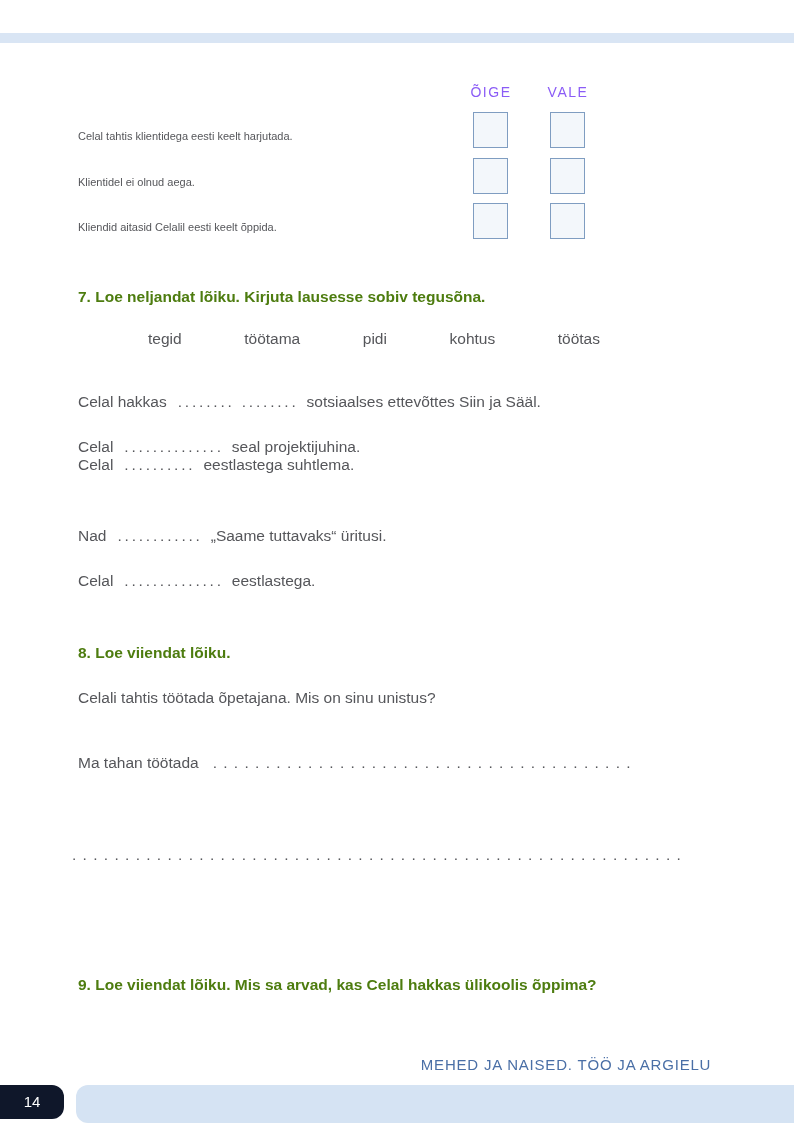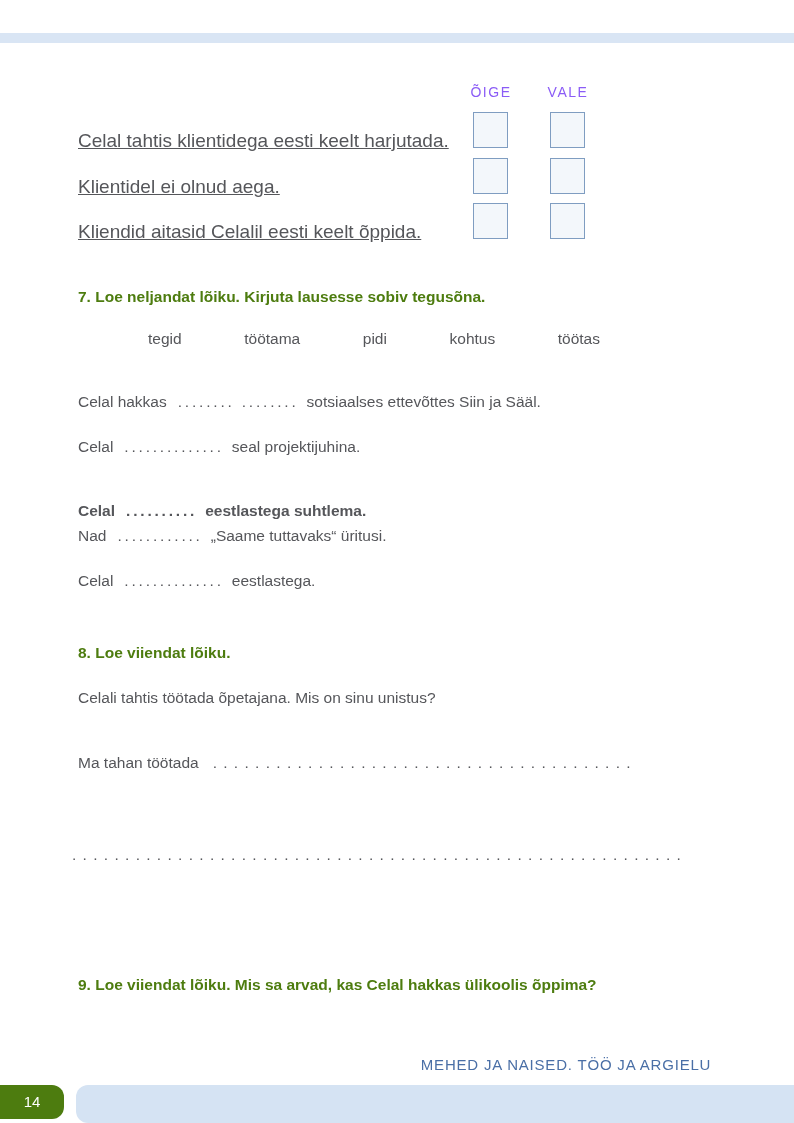--- a/index.html
+++ b/index.html
@@ -5,35 +5,35 @@
   html,body { margin:0; padding:0; background:#ffffff; }
   .page {
     position:relative; width:794px; height:1123px; background:#ffffff;
     font-family:"Liberation Sans", sans-serif; color:#55565a; overflow:hidden;
   }
   .abs { position:absolute; }
   .top-bar { top:33px; left:0; width:794px; height:10px; background:#d9e5f4; }
 
   .tf-header { top:84px; width:58px; text-align:center; font-size:14px;
     letter-spacing:1.5px; color:#8b5cf6; }
-  .stmt { left:78px; font-size:19px; white-space:nowrap;text-decoration:underline; }
+  .stmt { left:78px; font-size:11px; white-space:nowrap; }
   .checkbox { width:33px; height:34px; background:#f3f7fb; border:1px solid #7f9dc1; }
 
   .heading { left:78px; font-size:15.5px; font-weight:bold; color:#4d7c0f; white-space:nowrap; }
   .body-line { left:78px; font-size:15.5px; white-space:nowrap; }
 
   .wordbank { display:flex; justify-content:space-between; font-size:15.5px; }
   .wordbank span { white-space:nowrap; }
 
   .blank7 { letter-spacing:2.8px; margin:0 8px 0 11px; color:#55565a; }
   .dots8 { letter-spacing:6.3px; margin-left:14px; color:#55565a; }
 
   .footer-bar { top:1085px; left:76px; width:718px; height:38px;
     background:#d5e3f3; border-radius:12px 0 0 12px; }
-  .footer-tab { top:1085px; left:0; width:64px; height:34px; background:#4d7c0f;
+  .footer-tab { top:1085px; left:0; width:64px; height:34px; background:#0f172a;
     border-radius:0 12px 12px 0; color:#ffffff; font-size:15px;
     text-align:center; line-height:34px; }
   .footer-title { top:1056px; left:412px; width:308px; text-align:center;
     font-size:15px; letter-spacing:0.8px; color:#4a6fa6; white-space:nowrap; }
 </style>
 </head>
 <body>
 
 <div class="page">
 
@@ -62,21 +62,21 @@
     <span>kohtus</span>
     <span>töötas</span>
   </div>
 
   <div class="abs body-line" style="top:393px;">
     <span>Celal hakkas</span><span class="blank7">........ ........</span><span>sotsiaalses ettevõttes Siin ja Sääl.</span>
   </div>
   <div class="abs body-line" style="top:438px;">
     <span>Celal</span><span class="blank7">..............</span><span>seal projektijuhina.</span>
   </div>
-  <div class="abs body-line" style="top:502px;font-weight:bold;">
+  <div class="abs body-line" style="top:456px;">
     <span>Celal</span><span class="blank7">..........</span><span>eestlastega suhtlema.</span>
   </div>
   <div class="abs body-line" style="top:527px;">
     <span>Nad</span><span class="blank7">............</span><span>„Saame tuttavaks“ üritusi.</span>
   </div>
   <div class="abs body-line" style="top:572px;">
     <span>Celal</span><span class="blank7">..............</span><span>eestlastega.</span>
   </div>
 
   <div class="abs heading" style="top:644px;">8. Loe viiendat lõiku.</div>

